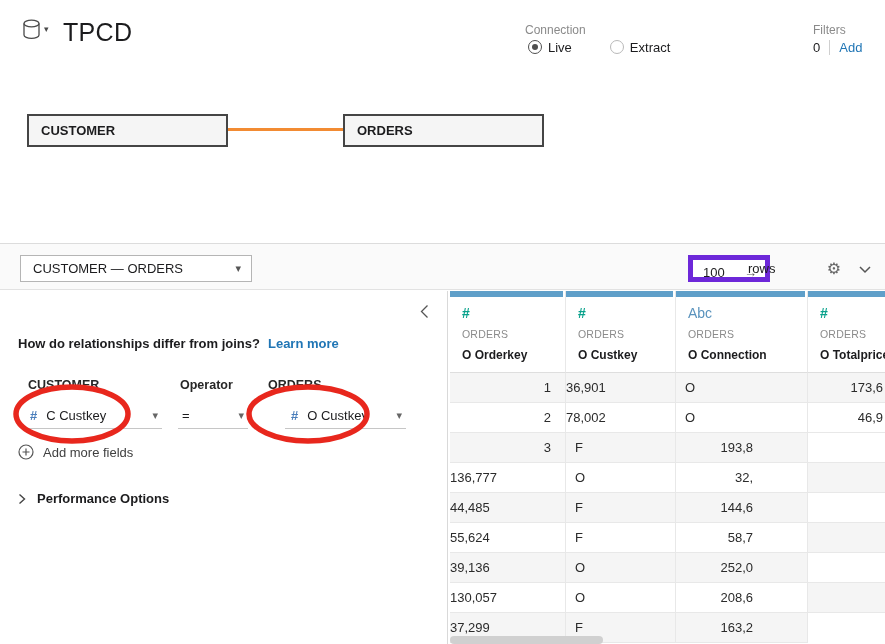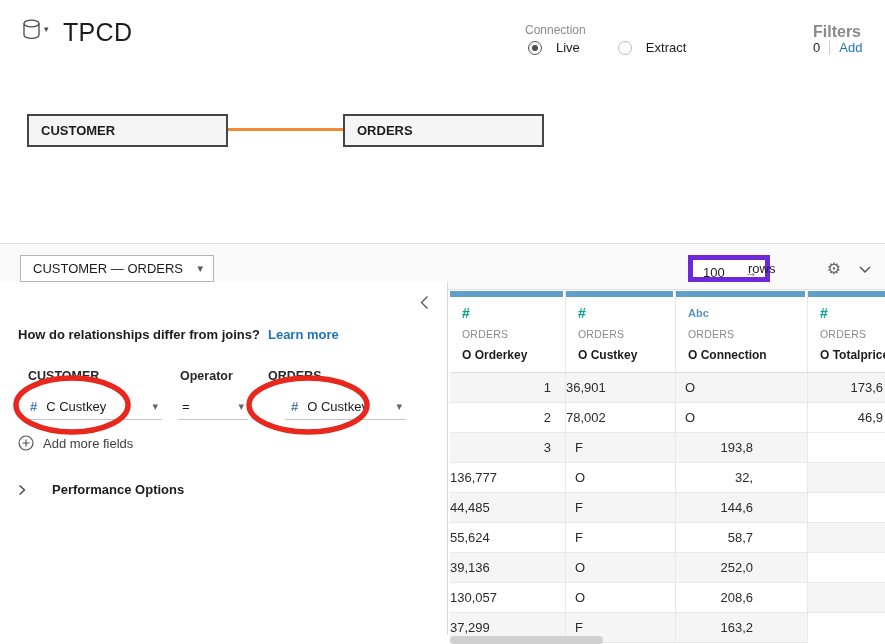--- a/index.html
+++ b/index.html
@@ -9,76 +9,76 @@
     font-family:"Liberation Sans", sans-serif; color:#1c1c1e; font-size:13px;
   }
   .abs { position:absolute; }
 
   
   .title { left:63px; top:18px; font-size:25px; color:#1b1b1d; letter-spacing:.3px; }
   .db-icon { left:22px; top:19px; }
   .db-caret { left:44px; top:24px; font-size:9px; color:#4a4a4a; }
   .conn-label { left:525px; top:23px; font-size:12px; color:#8a8a8a; }
   .conn-radios { left:528px; top:40px; display:flex; gap:38px; }
-  .radio-item { display:flex; align-items:flex-end; gap:14px; cursor:default; }
+  .radio-item { display:flex; align-items:flex-start; gap:6px; cursor:default; }
   .radio-circle { width:14px; height:14px; border-radius:50%; border:1.5px solid #b9b9b9; position:relative; background:#fff; }
   .radio-item.selected .radio-circle { border-color:#4f4f4f; }
   .radio-item.selected .radio-circle::after {
     content:""; position:absolute; left:3px; top:3px; width:6px; height:6px; border-radius:50%; background:#4f4f4f;
   }
-  .filters-label { left:813px; top:23px; font-size:16px; color:#8a8a8a;font-weight:bold; }
+  .filters-label { left:813px; top:23px; font-size:12px; color:#8a8a8a; }
   .filters-row { left:813px; top:40px; display:flex; align-items:center; gap:9px; }
   .filters-divider { width:1px; height:15px; background:#cfcfcf; }
   .link-blue { color:#1f75b5; }
 
   
   .tbox { top:114px; width:201px; height:33px; background:#f5f5f5; border:2px solid #454545;
           font-weight:bold; font-size:13px; color:#1c1c1e; line-height:29px; padding-left:12px; }
   .tbox.customer { left:27px; } .tbox.orders { left:343px; }
   .connector { left:228px; top:128px; width:115px; height:3px; background:#f28b33; }
 
   
   .toolbar { left:0; top:243px; width:885px; height:47px; background:#fafafa;
              border-top:1px solid #dcdcdc; border-bottom:1px solid #e2e2e2; }
-  .rel-select { left:20px; top:11px; width:194px; height:27px; background:#fff; border:1px solid #b5b5b5;
+  .rel-select { left:20px; top:11px; width:232px; height:27px; background:#fff; border:1px solid #b5b5b5;
                 line-height:25px; padding-left:12px; color:#1c1c1e; }
   .rel-caret { right:10px; top:0; line-height:25px; color:#555; font-size:11px; }
   .rows-input-wrap { left:688px; top:11px; width:82px; height:27px; background:#fff; border:5px solid #6d28d9; }
   .rows-input { border:none; outline:none; width:52px; height:25px; padding-left:10px; font:13px "Liberation Sans",sans-serif; color:#1c1c1e; background:transparent; }
   .rows-arrow { right:8px; top:0; line-height:25px; color:#555; font-size:13px; }
   .rows-label { left:748px; top:11px; line-height:27px; color:#1c1c1e; }
   .gear { left:824px; top:11px; width:20px; line-height:27px; text-align:center; font-size:16px; color:#666; }
   .tb-chevron { left:858px; top:18px; }
 
   
-  .left-panel { left:0; top:282px; width:448px; height:353px; background:#fff; border-right:1px solid #d9d9d9; }
+  .left-panel { left:0; top:291px; width:448px; height:353px; background:#fff; border-right:1px solid #d9d9d9; }
   .collapse { left:420px; top:13px; }
   .question-row { left:18px; top:45px; font-weight:bold; white-space:nowrap; }
   .question-row .learn-more { margin-left:8px; font-weight:bold; }
   .fld-label { top:87px; font-weight:bold; font-size:12.5px; color:#272727; }
   .fld-label.l1 { left:28px; } .fld-label.l2 { left:180px; } .fld-label.l3 { left:268px; }
   .dd { top:111px; height:27px; border-bottom:1px solid #c6c6c6; display:flex; align-items:center; }
   .dd .hash { color:#4a7ebb; font-weight:bold; font-size:13px; margin-right:9px; }
   .dd .dd-caret { position:absolute; right:4px; color:#666; font-size:11px; }
   .dd1 { left:28px; width:134px; padding-left:2px; }
   .dd2 { left:178px; width:70px; padding-left:4px; }
   .dd3 { left:285px; width:121px; padding-left:6px; }
   .add-more { left:18px; top:153px; display:flex; align-items:center; gap:9px; color:#404040; }
-  .perf { left:18px; top:200px; display:flex; align-items:center; gap:26px; font-weight:bold; color:#1c1c1e; }
+  .perf { left:18px; top:200px; display:flex; align-items:center; gap:11px; font-weight:bold; color:#1c1c1e; }
   .annotation-svg { left:0; top:0; width:448px; height:353px; pointer-events:none; }
 
   
   .grid-wrap { left:448px; top:291px; width:437px; height:353px; overflow:hidden; background:#fff; }
   .grid { position:absolute; left:2px; top:0; width:488px;
           display:grid; grid-template-columns:116px 110px 132px 130px; }
   .hcell { height:82px; background:#fff; border-right:1px solid #e8e8e8; border-bottom:1px solid #dedede; position:relative; }
   .strip { height:6px; background:#5f9fc9; margin-right:2px; }
   .htype { margin:9px 0 0 12px; height:15px; line-height:15px; }
   .htype.num { color:#0aa28c; font-weight:bold; font-size:14px; }
-  .htype.abc { color:#5a93bd; font-weight:bold; font-size:11px; }
+  .htype.abc { color:#5a93bd; font-weight:normal; font-size:14px; }
   .htable { margin:7px 0 0 12px; font-size:10.5px; color:#8b8b8b; letter-spacing:.2px; }
   .hfield { margin:8px 0 0 12px; font-size:12px; font-weight:bold; color:#1c1c1e; white-space:nowrap; }
   .cell { height:30px; line-height:29px; font-size:13px; color:#2b2b2b; white-space:nowrap;
           border-right:1px solid #e8e8e8; border-bottom:1px solid #e8e8e8; background:#fff; }
   .cell.alt { background:#f5f5f5; }
   .cell.c0 { text-align:right; padding-right:14px; }
   .cell.c1 { text-align:left; padding-right:13px; }
   .cell.c2 { text-align:left;  padding-left:9px; }
   .cell.c3 { text-align:right; padding-right:54px; }
   .hscrollbar { left:450px; top:636px; width:153px; height:8px; background:#d0d0d0; border-radius:4px; }

